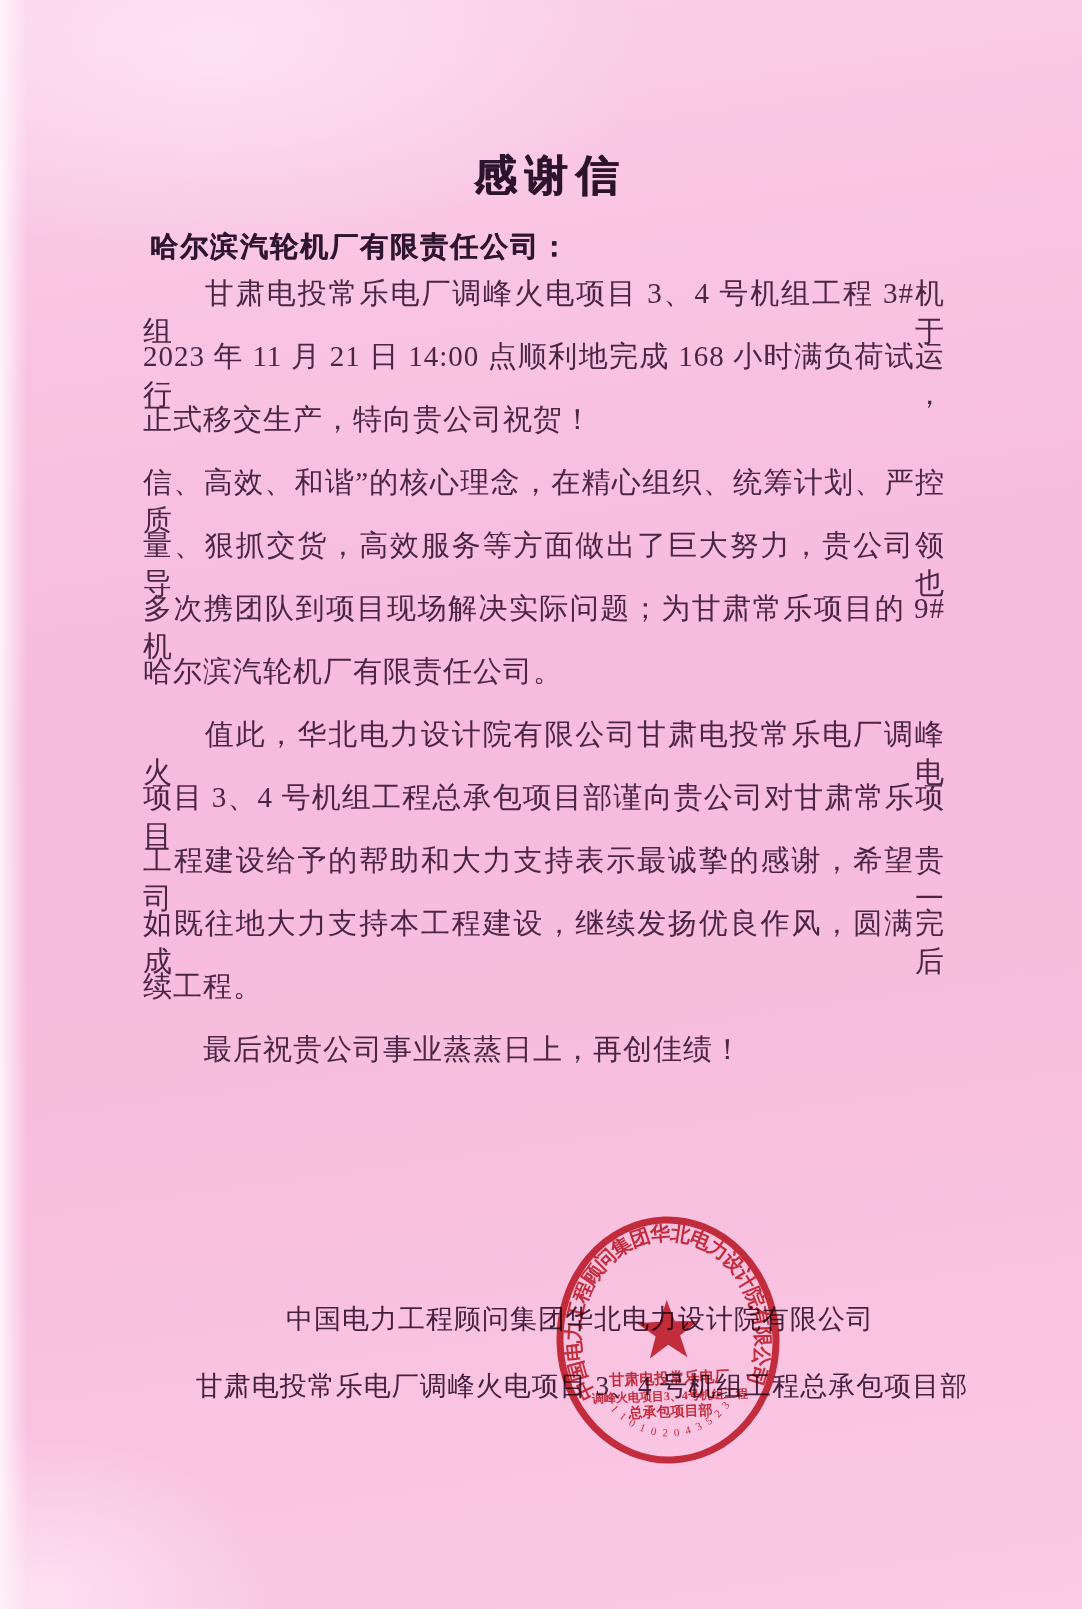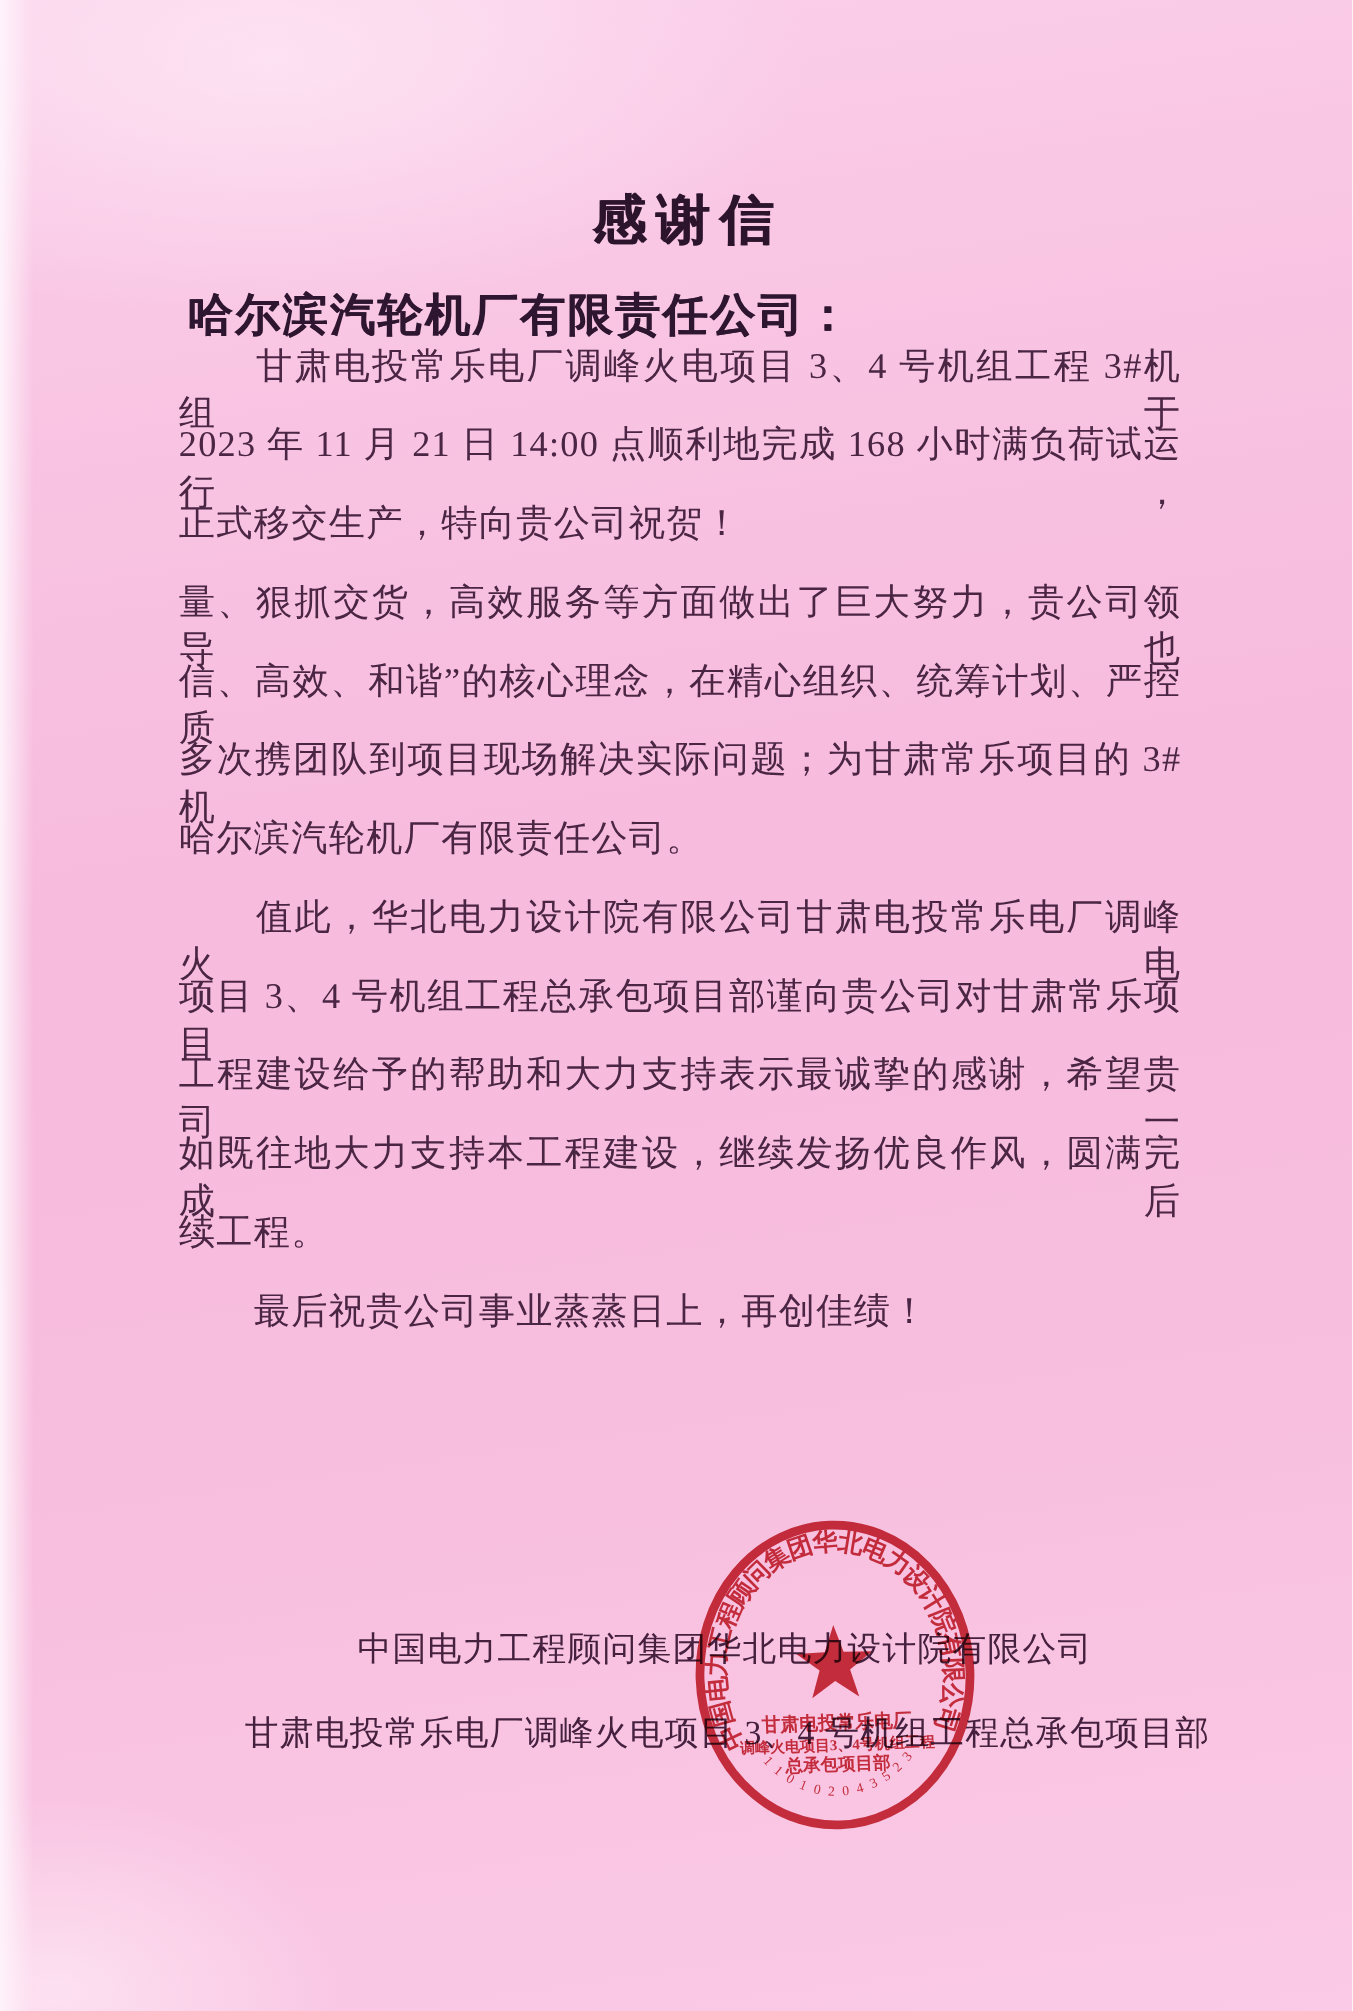--- a/index.html
+++ b/index.html
@@ -16,21 +16,21 @@
       linear-gradient(172deg, #fbd0ea 0%, #f9c6e4 16%, #f7bbdd 42%, #f8bede 68%, #facae6 100%);
   }
   .title{
     position:absolute;top:147px;left:0;width:100%;
     text-align:center;padding-left:18px;box-sizing:border-box;
     font-size:43px;font-weight:700;letter-spacing:8px;
     color:#2c142c;text-shadow:1px 0 0 currentColor;
   }
   .recipient{
     position:absolute;top:228px;left:150px;
-    font-size:36px;font-weight:700;letter-spacing:2px;
+    font-size:28px;font-weight:700;letter-spacing:2px;
     color:#2e1630;text-shadow:.6px 0 0 currentColor;
   }
   .body-block{
     position:absolute;top:274px;left:143px;width:802px;
     font-size:29px;color:#4a2544;letter-spacing:1px;
   }
   .line{height:63px;line-height:38px;white-space:pre;}
   .line.just{
     white-space:normal;
     text-align:justify;text-align-last:justify;
@@ -55,23 +55,23 @@
 <div class="paper">
 
   <div class="title">感谢信</div>
 
   <div class="recipient">哈尔滨汽轮机厂有限责任公司：</div>
 
   <div class="body-block">
     <div class="line just">　　甘肃电投常乐电厂调峰火电项目 3、4 号机组工程 3#机组于</div>
     <div class="line just">2023 年 11 月 21 日 14:00 点顺利地完成 168 小时满负荷试运行，</div>
     <div class="line">正式移交生产，特向贵公司祝贺！</div>
+    <div class="line just">信、高效、和谐”的核心理念，在精心组织、统筹计划、严控质</div>
     <div class="line just">量、狠抓交货，高效服务等方面做出了巨大努力，贵公司领导也</div>
-    <div class="line just">信、高效、和谐”的核心理念，在精心组织、统筹计划、严控质</div>
-    <div class="line just">多次携团队到项目现场解决实际问题；为甘肃常乐项目的 3#机</div>
+    <div class="line just">多次携团队到项目现场解决实际问题；为甘肃常乐项目的 9#机</div>
     <div class="line">哈尔滨汽轮机厂有限责任公司。</div>
     <div class="line just">　　值此，华北电力设计院有限公司甘肃电投常乐电厂调峰火电</div>
     <div class="line just">项目 3、4 号机组工程总承包项目部谨向贵公司对甘肃常乐项目</div>
     <div class="line just">工程建设给予的帮助和大力支持表示最诚挚的感谢，希望贵司一</div>
     <div class="line just">如既往地大力支持本工程建设，继续发扬优良作风，圆满完成后</div>
     <div class="line">续工程。</div>
     <div class="line">　　最后祝贵公司事业蒸蒸日上，再创佳绩！</div>
   </div>
 
   <div class="sig sig1">中国电力工程顾问集团华北电力设计院有限公司</div>

